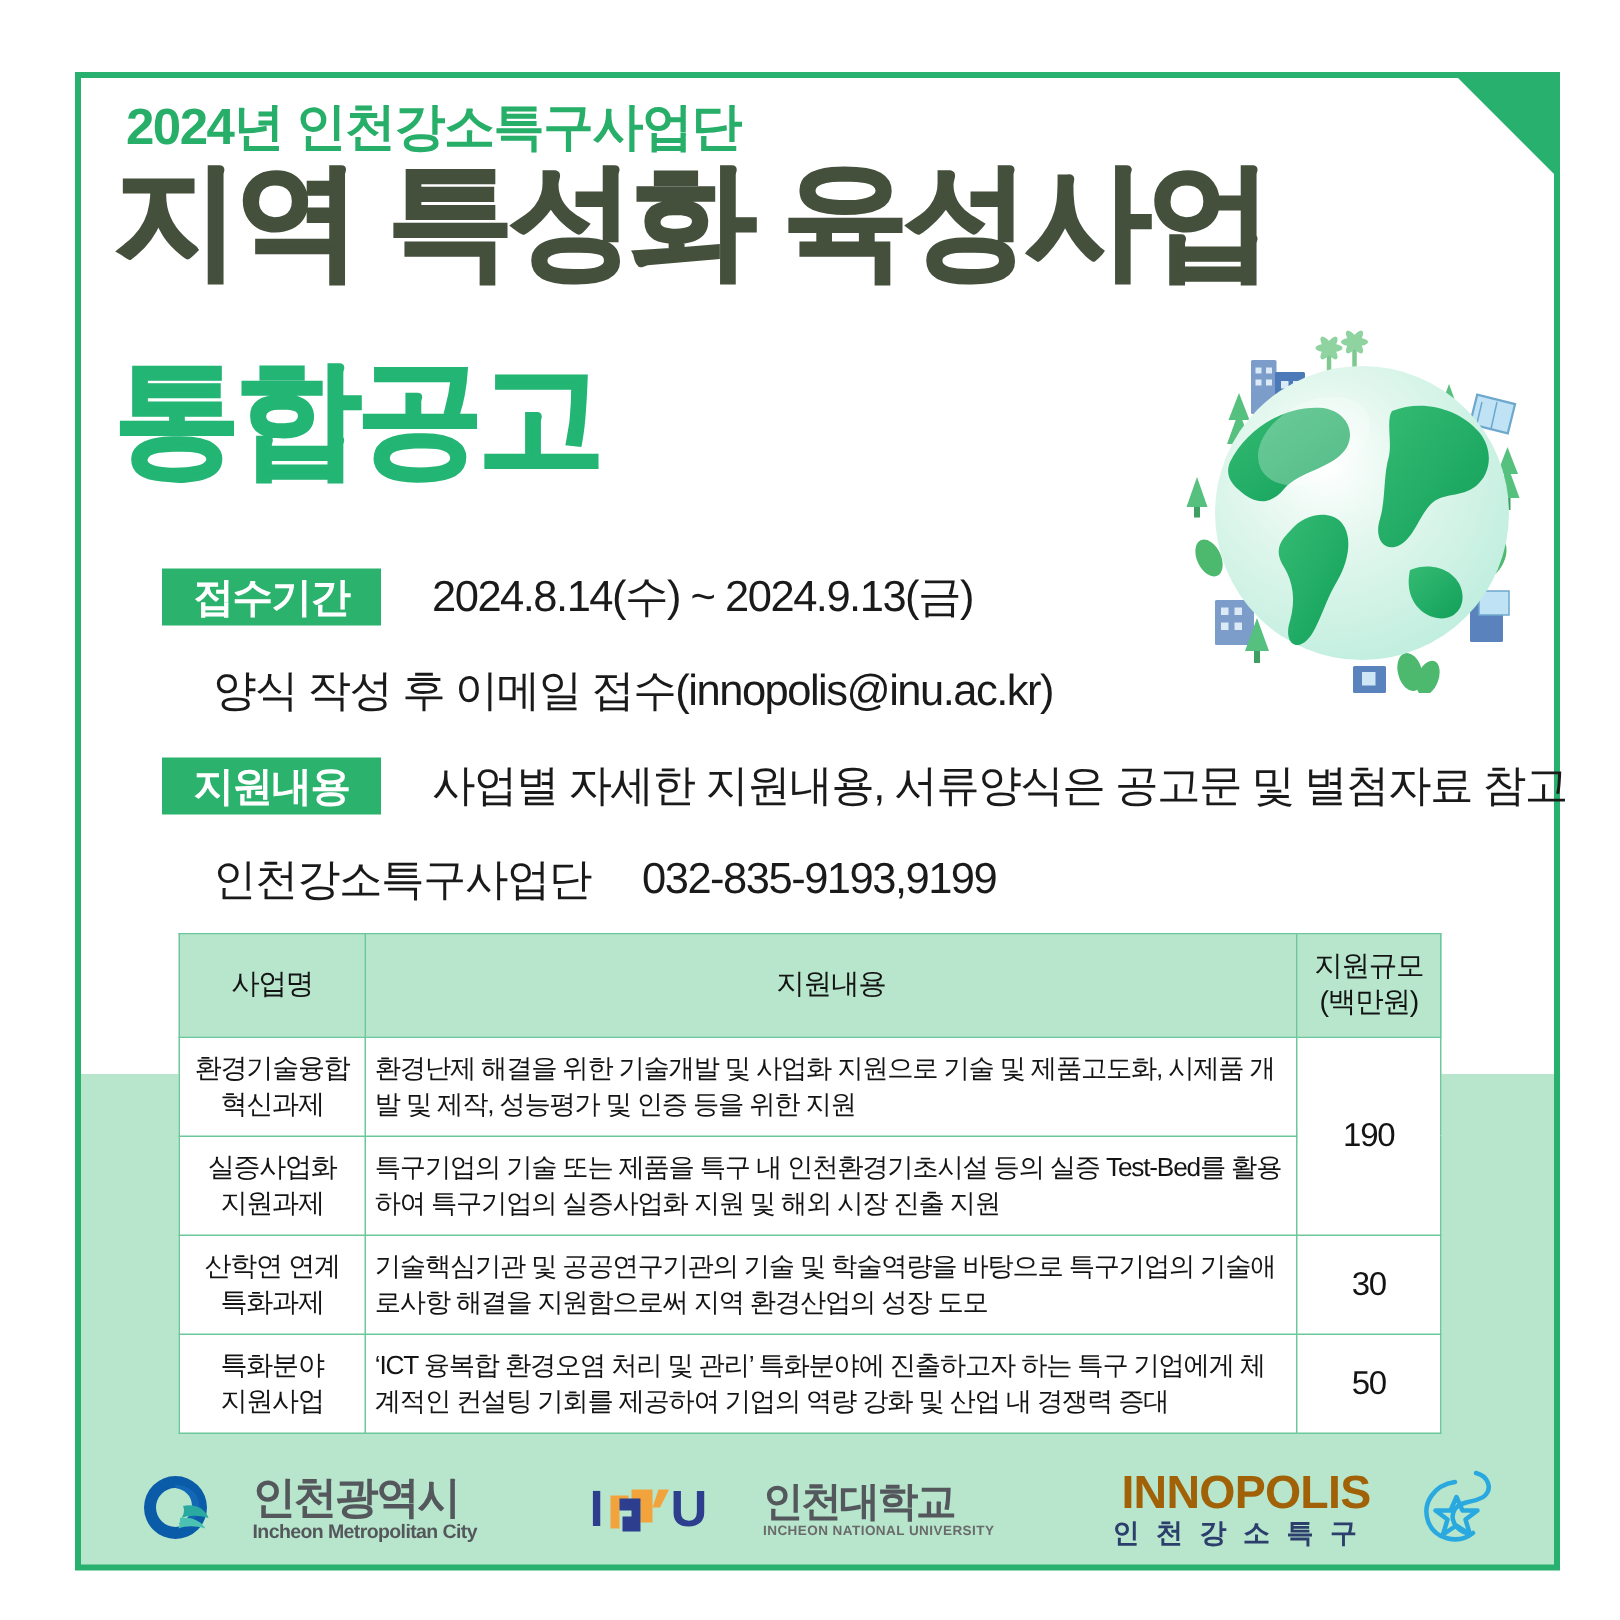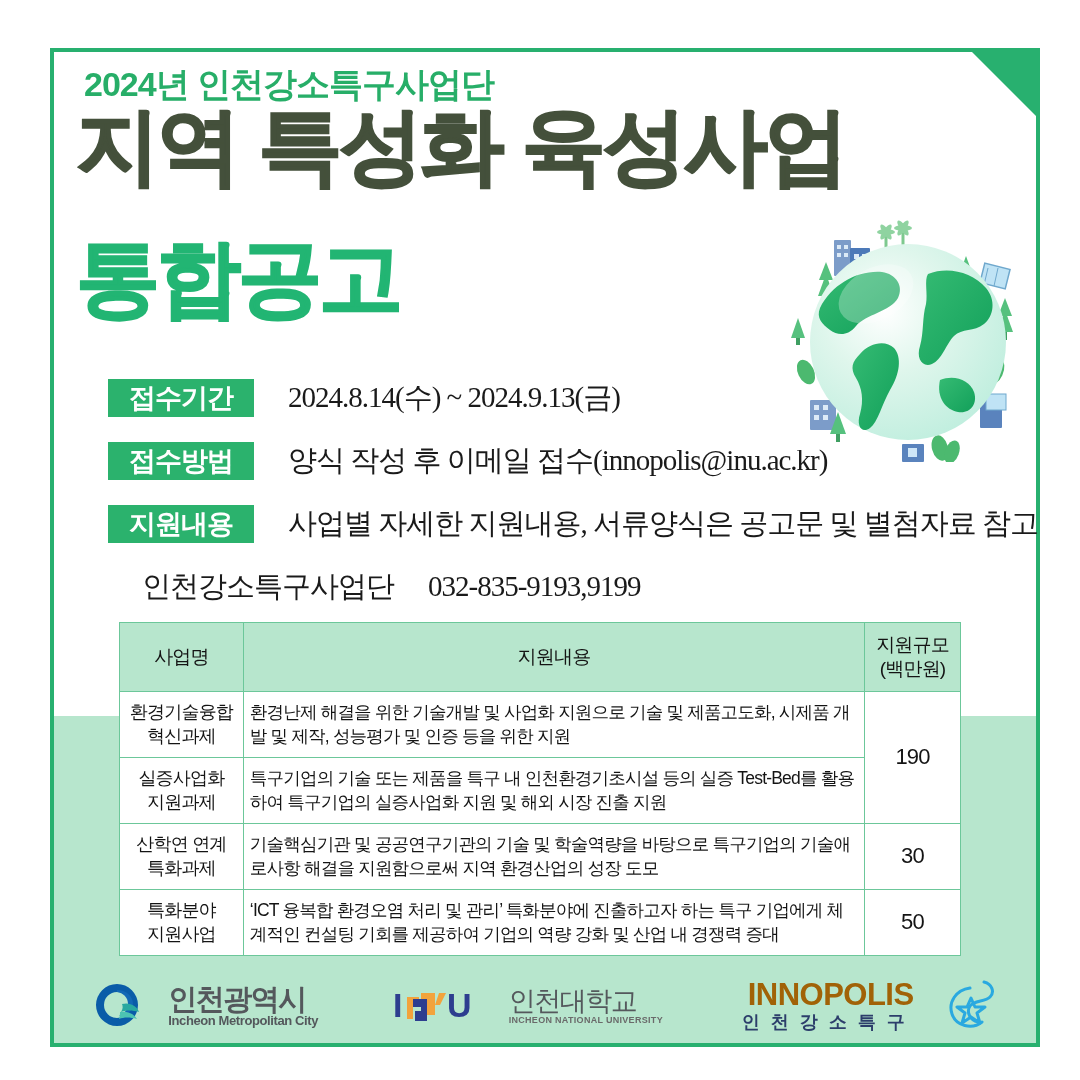--- a/index.html
+++ b/index.html
@@ -124,21 +124,20 @@
     align-items: center;
     justify-content: center;
     flex: 0 0 auto;
   }
   .info-value {
     margin-left: 34px;
     font-size: 29px;
     color: #1a1a1a;
     letter-spacing: -1px;
     white-space: nowrap;
-    font-family: Liberation Serif, serif;
   }
 
   
   .tbl {
     position: absolute;
     left: 119px;
     top: 622px;
     width: 842px;
     border-collapse: collapse;
     background: #ffffff;
@@ -203,21 +202,21 @@
   }
   .logo-txt-en {
     font-size: 13px;
     font-weight: bold;
     color: #54585c;
     letter-spacing: -0.4px;
     line-height: 1.1;
   }
   .inu-ko {
     font-size: 27px;
-    font-weight: normal;
+    font-weight: bold;
     color: #54585c;
     letter-spacing: -1.5px;
     line-height: 1.0;
   }
   .inu-en {
     font-size: 9px;
     font-weight: bold;
     color: #6a6a6a;
     letter-spacing: 0.3px;
     line-height: 1.2;
@@ -374,21 +373,20 @@
   </div>
 
   <div class="info-rows">
 
     <div class="info-row">
       <div class="info-badge">접수기간</div>
       <div class="info-value">2024.8.14(수) ~ 2024.9.13(금)</div>
     </div>
 
     <div class="info-row">
-      <div class="info-badge">접수방법</div>
       <div class="info-value">양식 작성 후 이메일 접수(innopolis@inu.ac.kr)</div>
     </div>
 
     <div class="info-row">
       <div class="info-badge">지원내용</div>
       <div class="info-value">사업별 자세한 지원내용, 서류양식은 공고문 및 별첨자료 참고</div>
     </div>
 
     <div class="info-row">
       <div class="info-value">인천강소특구사업단</div>

